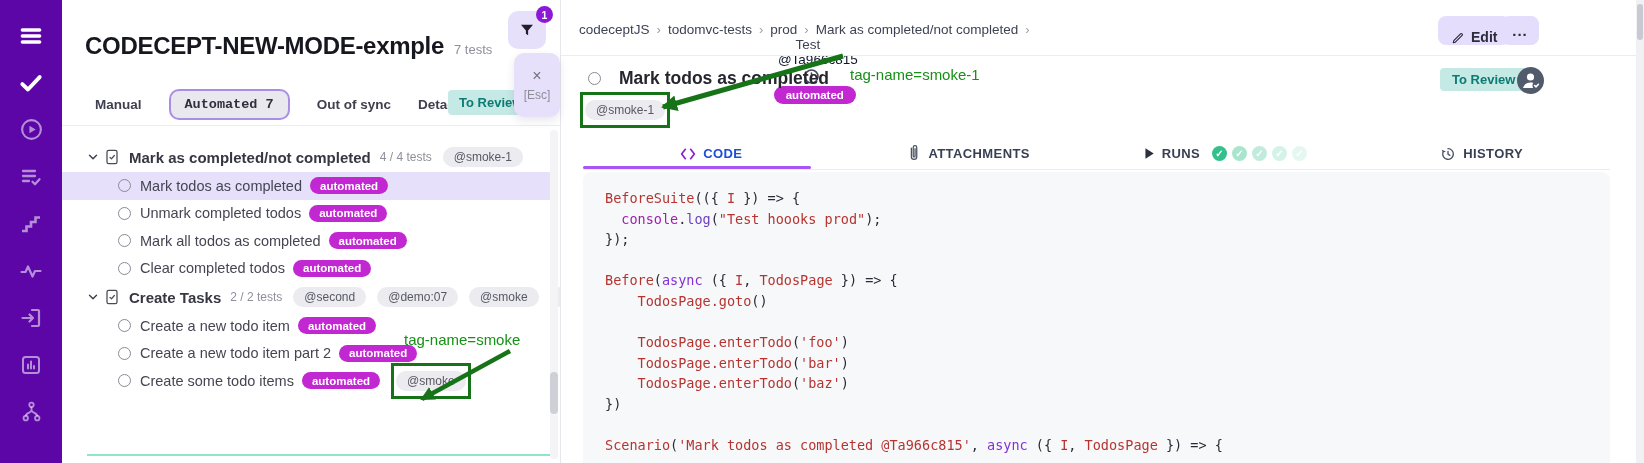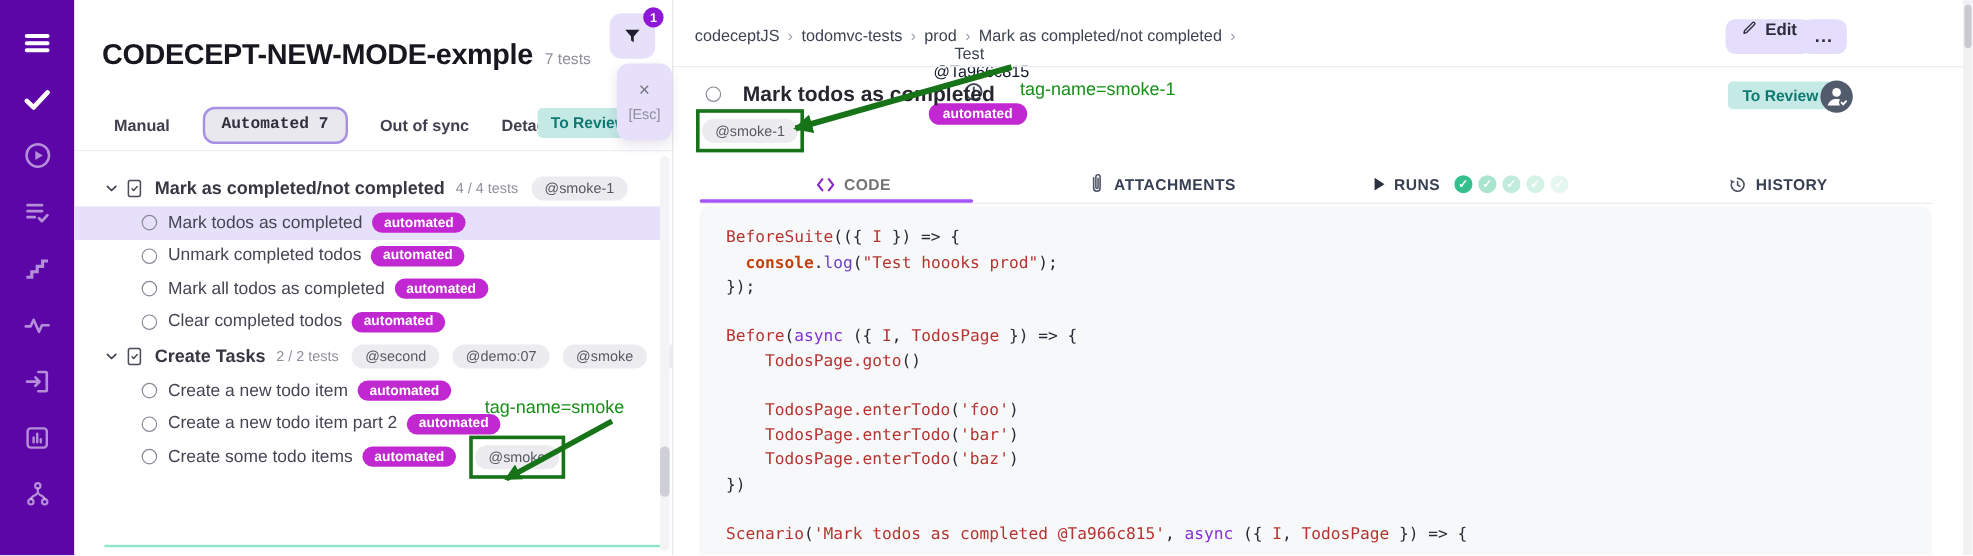--- a/index.html
+++ b/index.html
@@ -62,46 +62,46 @@
   .rp-header{position:absolute;left:18px;top:22px;height:28px;display:flex;align-items:center;flex-direction:column;}
   .crumbs{display:flex;align-items:center;}
   .crumb{font-size:13.5px;color:#3d4353;white-space:nowrap;cursor:pointer;}
   .bsep{color:#9aa0ae;margin:0 7px;font-size:13px;}
   .crumb-last{font-size:13.5px;color:#3d4353;}
   .crumb-id{font-size:13.5px;font-weight:400;color:#0f172a;margin-left:20px;}
   .bc-clock{margin-left:8px;display:flex;}
   .bc-badge{background:#c228d2;color:#fff;font-size:11.5px;font-weight:700;padding:3px 12px;
             border-radius:11px;margin-left:14px;}
   .edit-btn{position:absolute;left:877px;top:16px;height:29px;background:#e4ddfb;border-radius:8px;
-            display:flex;align-items:flex-start;padding:0 13px;gap:6px;font-size:14px;font-weight:700;
+            display:flex;align-items:flex-end;padding:0 13px;gap:6px;font-size:14px;font-weight:700;
             color:#2c2c3c;cursor:pointer;}
   .more-btn{position:absolute;left:940px;top:16px;width:38px;height:29px;background:#e4ddfb;border-radius:8px;
             display:flex;align-items:center;justify-content:center;font-size:15px;font-weight:700;
             color:#2c2c3c;cursor:pointer;letter-spacing:1px;}
   .rp-divider{position:absolute;left:0;right:0;top:55px;height:1px;background:#ededf1;}
   .rp-titlerow{position:absolute;left:27px;top:68px;display:flex;align-items:center;gap:9px;}
   .rp-title{font-size:17.5px;font-weight:700;color:#26262f;margin:0;white-space:nowrap;}
   .status-chip{position:absolute;left:879px;top:68px;background:#c5e9e5;color:#0e7a72;font-size:13px;
                font-weight:700;padding:4px 12px;border-radius:4px;cursor:pointer;}
   .avatar{position:absolute;left:956px;top:67px;width:27px;height:27px;border-radius:50%;background:#515b6c;
           cursor:pointer;display:flex;align-items:center;justify-content:center;}
   .rp-tag{position:absolute;left:24px;top:100px;}
   .rp-annotation{position:absolute;left:289px;top:66px;font-size:15px;color:#169016;z-index:21;white-space:nowrap;}
   .rtabs{position:absolute;left:22px;top:138px;width:1027px;height:31px;display:flex;
          border-bottom:1px solid #ececf0;}
   .rtab{flex:1;display:flex;align-items:center;justify-content:center;gap:7px;font-size:13px;
         font-weight:700;color:#373f52;letter-spacing:.4px;cursor:pointer;white-space:nowrap;}
-  .rtab.active{color:#737373;}
+  .rtab.active{color:#1d4ed8;}
   .tab-underline{position:absolute;left:22px;top:166px;width:228px;height:3px;background:#a855f7;border-radius:2px;}
   .runcheck{width:15px;height:15px;border-radius:50%;background:#34c08d;color:#fff;font-size:10px;
             display:inline-flex;align-items:center;justify-content:center;margin-left:2px;font-weight:700;}
   .codebox{position:absolute;left:22px;top:172px;width:1027px;bottom:0;background:#f6f8fa;
            border-radius:8px 8px 0 0;padding:16px 22px;box-sizing:border-box;overflow:hidden;}
   .cl{white-space:pre;font-family:"DejaVu Sans Mono",monospace;font-size:13.5px;line-height:20.6px;}
-  .c-k{color:#2a2a35;} .c-r{color:#b63430;} .c-b{color:#c2410c;font-weight:bold;} .c-v{color:#6b3fc4;} .c-a{color:#8431d6;}
+  .c-k{color:#2a2a35;} .c-r{color:#b63430;} .c-b{color:#a21caf;} .c-v{color:#6b3fc4;} .c-a{color:#8431d6;}
   
   .out-scroll{position:absolute;right:0;top:0;width:8px;height:463px;background:#f1f1f4;}
   .out-thumb{position:absolute;left:1px;top:4px;width:6px;height:36px;background:#c9c9d2;border-radius:3px;cursor:pointer;}
 </style>
 </head>
 <body>
 
 <div class="app">
 
   <nav class="rail" id="rail">

